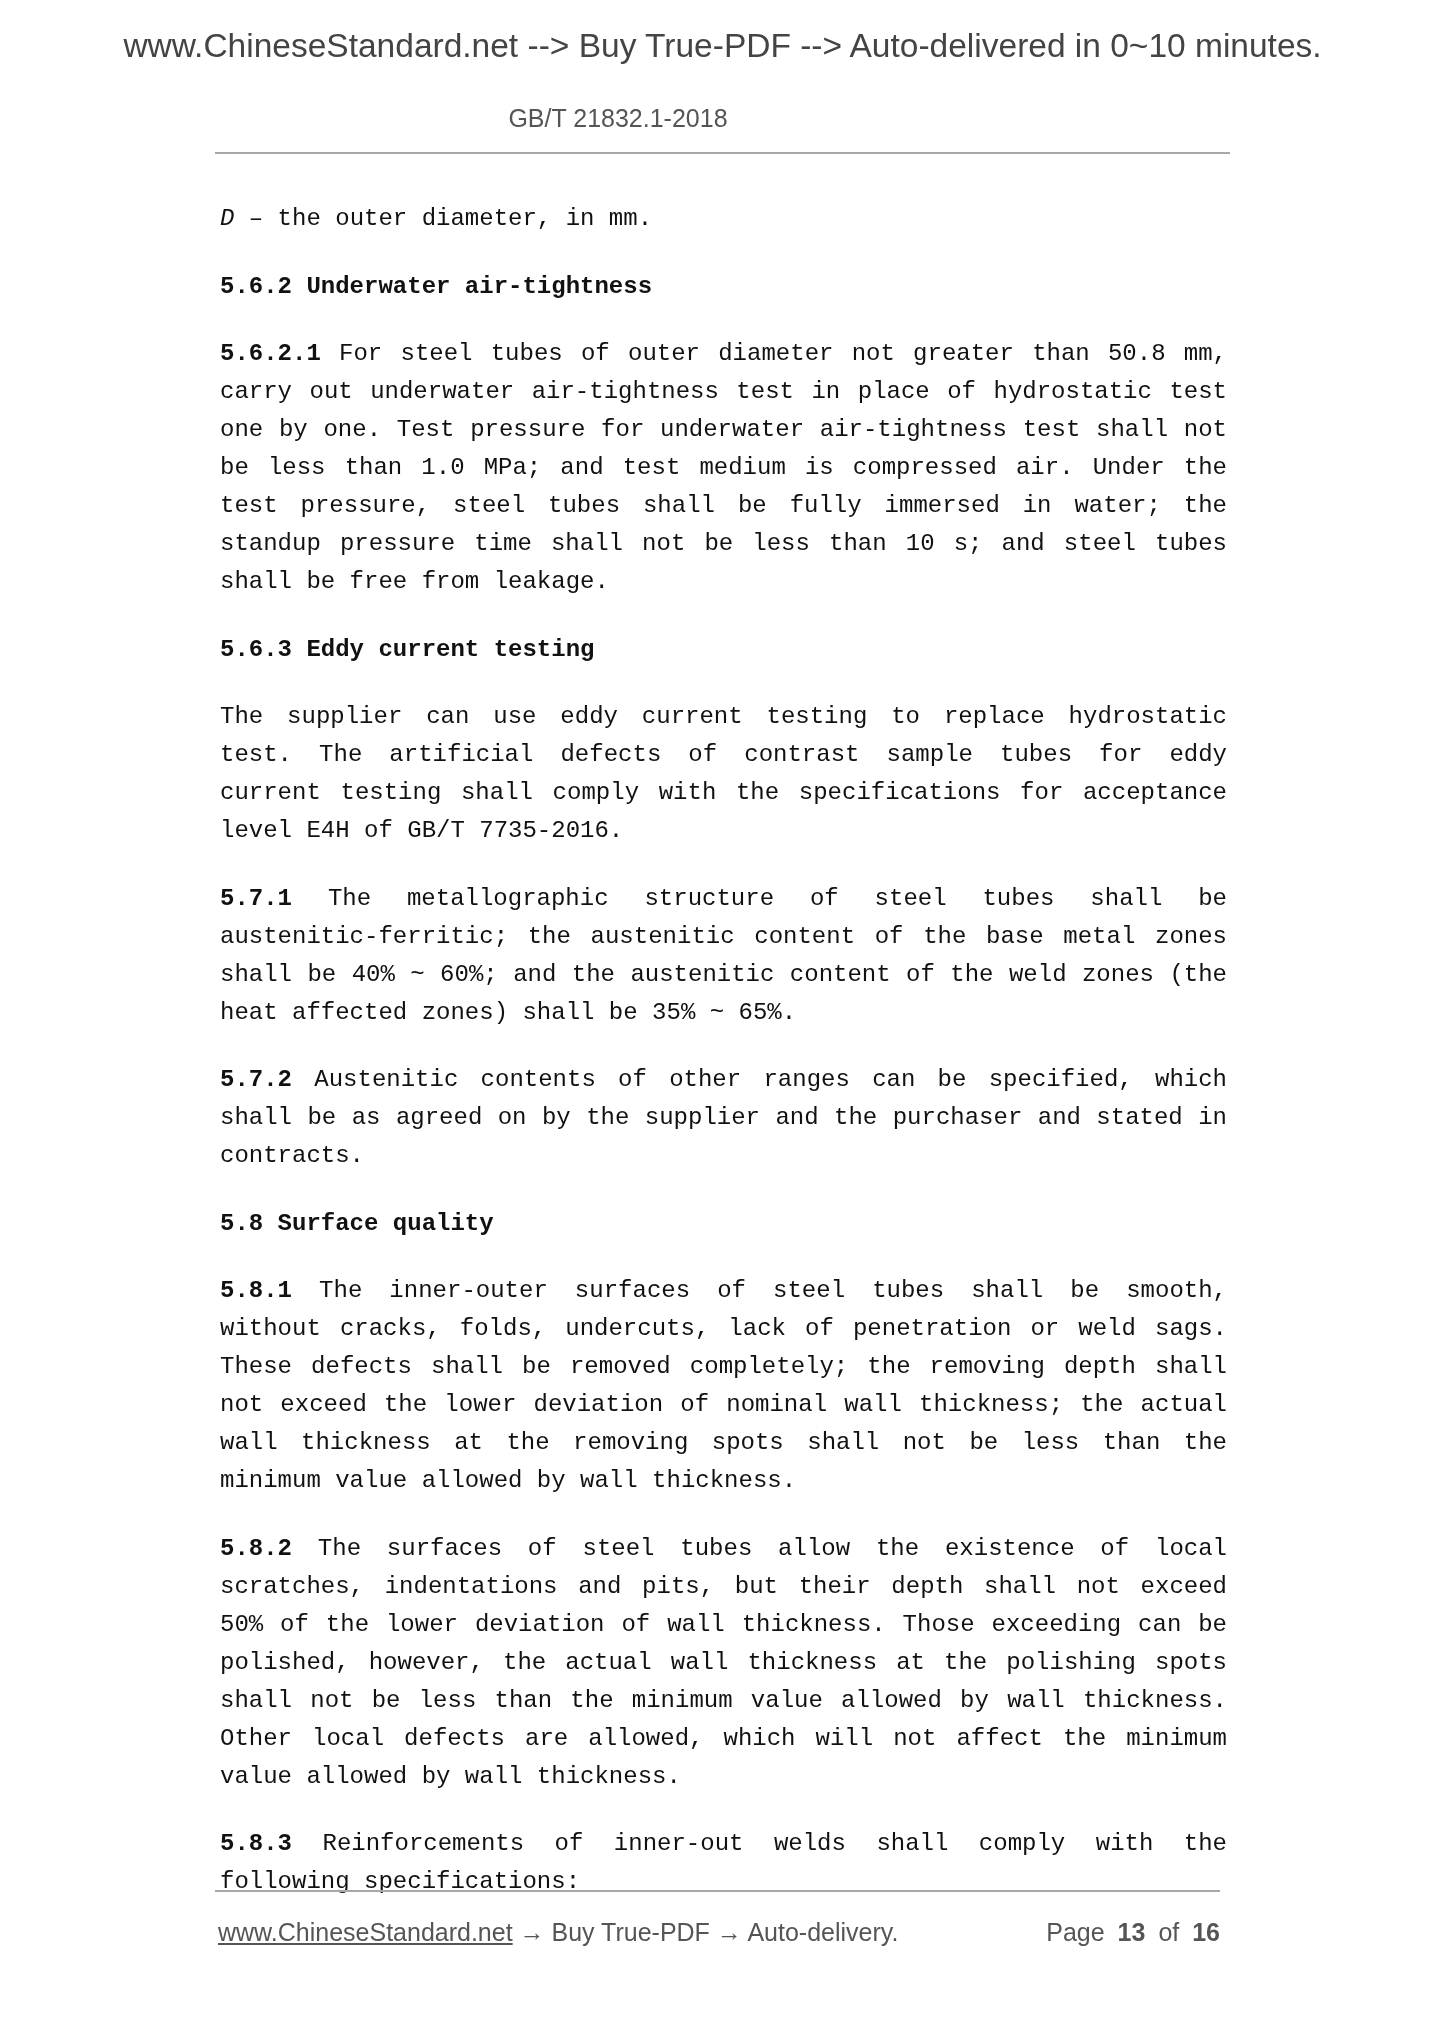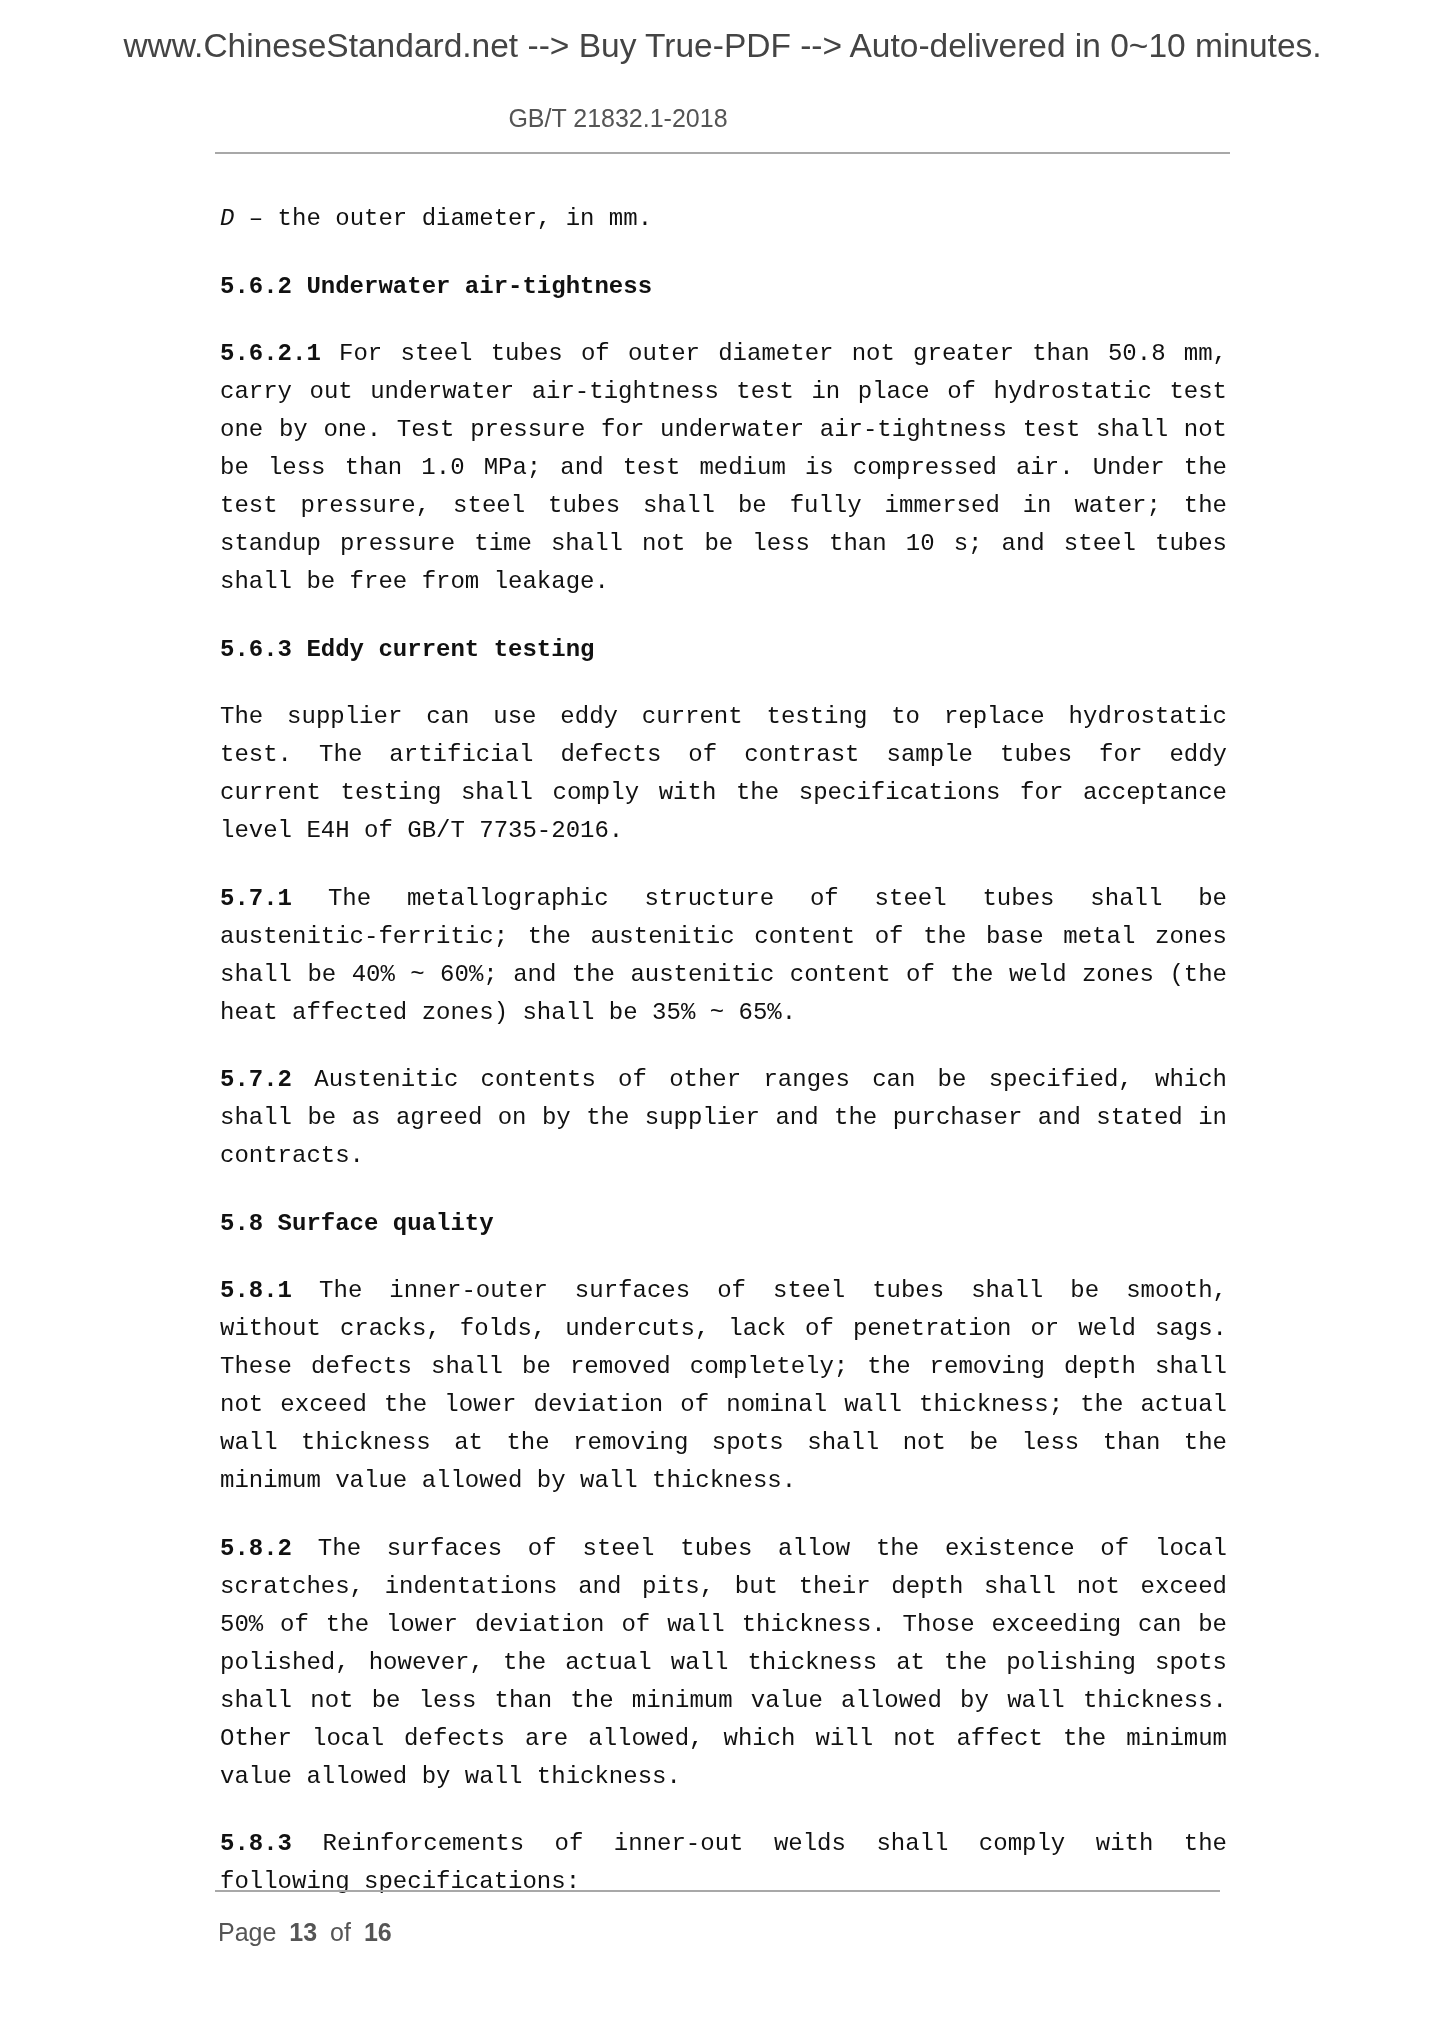--- a/index.html
+++ b/index.html
@@ -137,14 +137,15 @@
 
   <p><span class="clause-num">5.8.2</span><span> The surfaces of steel tubes allow the existence of local scratches, indentations and pits, but their depth shall not exceed 50% of the lower deviation of wall thickness. Those exceeding can be polished, however, the actual wall thickness at the polishing spots shall not be less than the minimum value allowed by wall thickness. Other local defects are allowed, which will not affect the minimum value allowed by wall thickness.</span></p>
 
   <p><span class="clause-num">5.8.3</span><span> Reinforcements of inner-out welds shall comply with the following specifications:</span></p>
 
 </div>
 
 <div class="footer-rule"></div>
 
 <div class="footer">
+  <div><a>www.ChineseStandard.net</a><span> → Buy True-PDF → Auto-delivery.</span></div>
   <div class="page-info"><span>Page</span><span class="gap"></span> <b>13</b><span class="gap"></span> <span>of</span><span class="gap"></span> <b>16</b></div>
 </div>
 
 </body></html>

